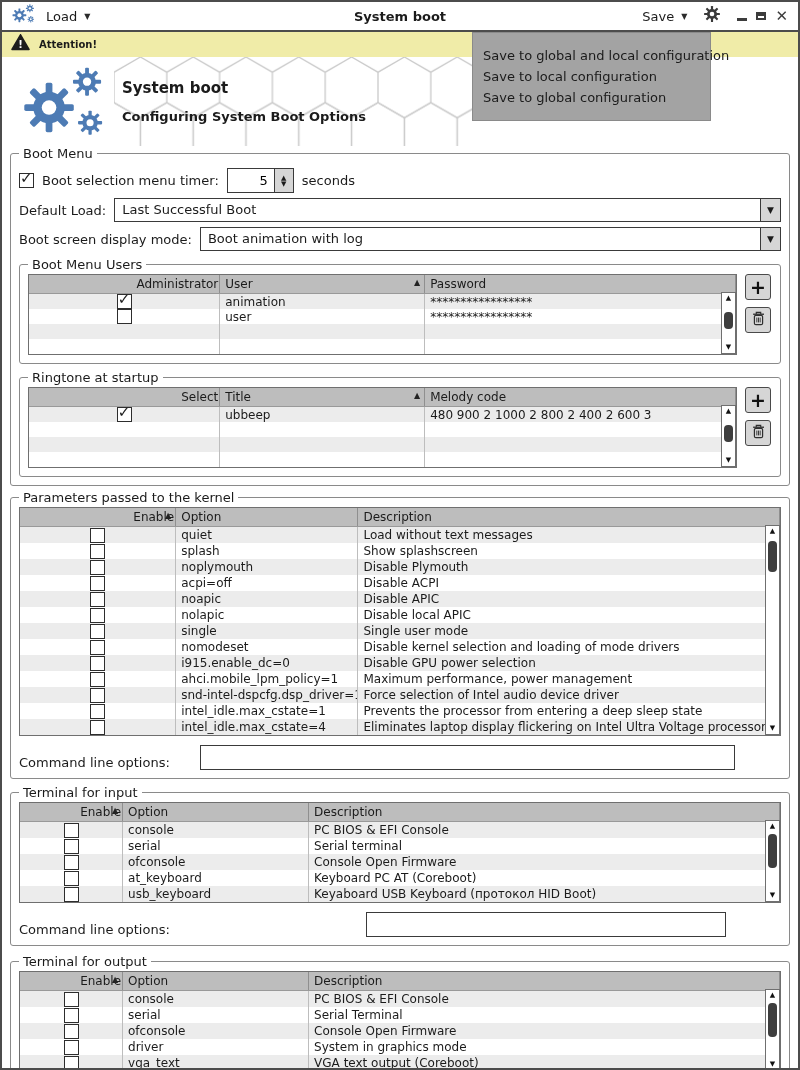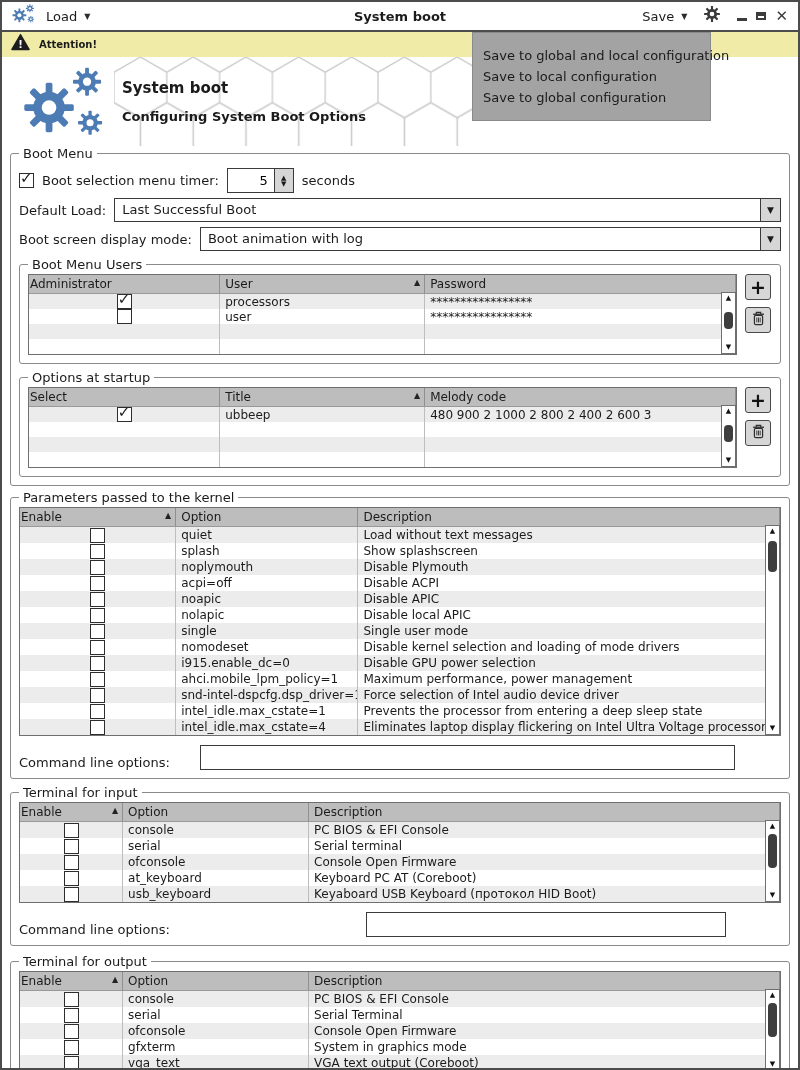--- a/index.html
+++ b/index.html
@@ -48,21 +48,21 @@
   .spin-btns div{font-size:7px;line-height:6px;color:#1b1b1b;}
   .combo{flex:1;position:relative;height:24px;border:1.6px solid #3a3a3a;background:#fff;font-size:13px;line-height:21px;padding:0 26px 0 7px;box-sizing:border-box;white-space:nowrap;overflow:hidden;}
   .combo .arrow{position:absolute;right:0;top:0;bottom:0;width:19px;background:#d6d6d6;border-left:1.6px solid #3a3a3a;display:flex;align-items:center;justify-content:center;font-size:9px;color:#1b1b1b;}
 
   .subfs{margin-top:6px;}
   .tbl-row{display:flex;gap:8px;align-items:flex-start;}
   .tblwrap{flex:1;position:relative;border:1px solid #6f6f6f;}
   table{width:100%;border-collapse:collapse;table-layout:fixed;font-size:12px;}
   thead th{background:#bdbdbd;height:16px;font-weight:normal;font-size:12px;border-right:1px solid #8f8f8f;border-bottom:1px solid #999;position:relative;overflow:hidden;white-space:nowrap;}
   th.left{text-align:left;padding:0 14px 0 5px;}
-  th.center{text-align:left;}
+  th.center{text-align:right;}
   tbody td{height:15px;border-right:1px solid #bdbdbd;padding:0 5px;overflow:hidden;white-space:nowrap;}
   tbody tr:nth-child(odd){background:#ececec;}
   td.c-center{text-align:center;padding:0;}
   .rows16 tbody td{height:16px;}
   .sort{position:absolute;right:4px;top:3px;font-size:8px;color:#222;}
 
   .vscroll{position:absolute;top:17px;right:0;bottom:0;width:15px;background:#fff;border:1px solid #6f6f6f;box-sizing:border-box;display:flex;flex-direction:column;}
   .vs-up,.vs-down{height:11px;text-align:center;font-size:7px;line-height:11px;color:#111;}
   .vs-track{flex:1;position:relative;}
   .vs-thumb{position:absolute;left:2px;right:2px;background:#3e3e3e;border-radius:4px;}
@@ -218,21 +218,21 @@
               <thead>
                   <tr>
                 <th class="center">Administrator</th>
                 <th class="left"><span>User</span><span class="sort">▲</span></th>
                 <th class="left">Password</th>
               </tr>
                 </thead>
               <tbody>
                   <tr>
                     <td class="c-center"><span class="cb checked"></span></td>
-                    <td>processors</td>
+                    <td>animation</td>
                     <td>*****************</td>
                   </tr>
                   <tr>
                     <td class="c-center"><span class="cb"></span></td>
                     <td>user</td>
                     <td>*****************</td>
                   </tr>
                   <tr>
                     <td></td>
                     <td></td>
@@ -265,21 +265,21 @@
                     <line x1="5.2" y1="7" x2="5.2" y2="12.2" stroke="#2e2e2e" stroke-width="1"></line>
                     <line x1="7" y1="7" x2="7" y2="12.2" stroke="#2e2e2e" stroke-width="1"></line>
                     <line x1="8.8" y1="7" x2="8.8" y2="12.2" stroke="#2e2e2e" stroke-width="1"></line>
                   </svg></span>
               </div>
           </div>
         </div>
       </fieldset>
 
       <fieldset class="subfs">
-        <legend>Options at startup</legend>
+        <legend>Ringtone at startup</legend>
         <div class="tbl-row">
           <div class="tblwrap">
             <table>
               <colgroup>
                   <col style="width:27%">
                   <col style="width:29%">
                   <col>
                 </colgroup>
               <thead>
                   <tr>
@@ -527,21 +527,21 @@
                 <td>serial</td>
                 <td>Serial Terminal</td>
               </tr>
               <tr>
                 <td class="c-center"><span class="cb"></span></td>
                 <td>ofconsole</td>
                 <td>Console Open Firmware</td>
               </tr>
               <tr>
                 <td class="c-center"><span class="cb"></span></td>
-                <td>gfxterm</td>
+                <td>driver</td>
                 <td>System in graphics mode</td>
               </tr>
               <tr>
                 <td class="c-center"><span class="cb"></span></td>
                 <td>vga_text</td>
                 <td>VGA text output (Coreboot)</td>
               </tr>
             </tbody>
         </table>
         <div class="vscroll">

